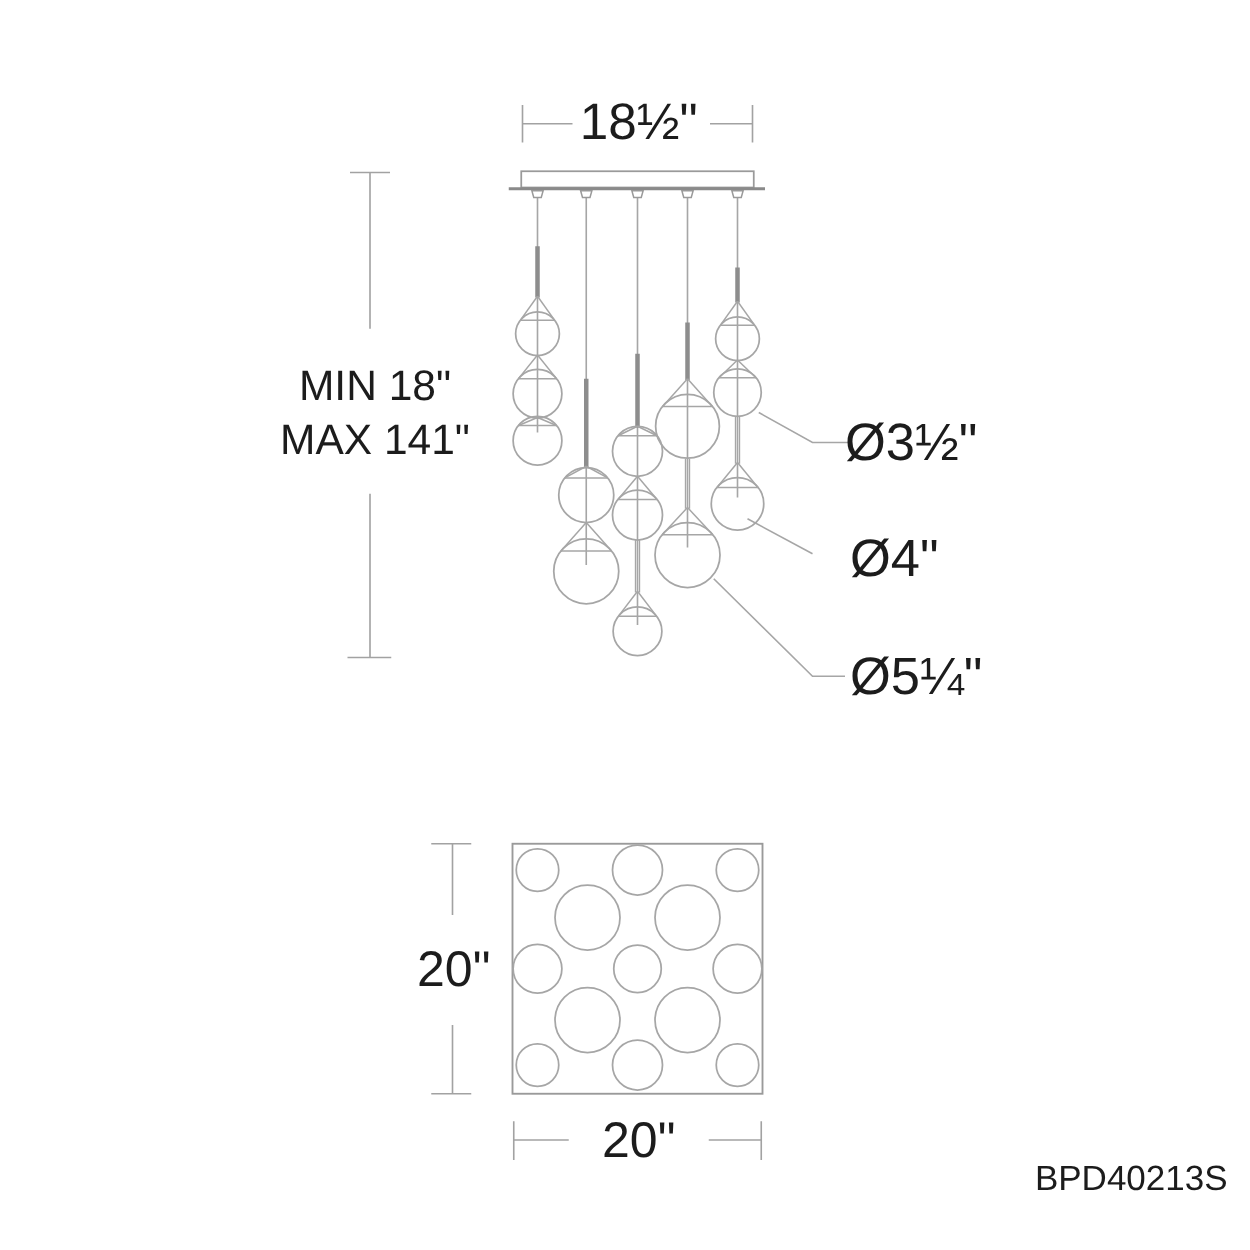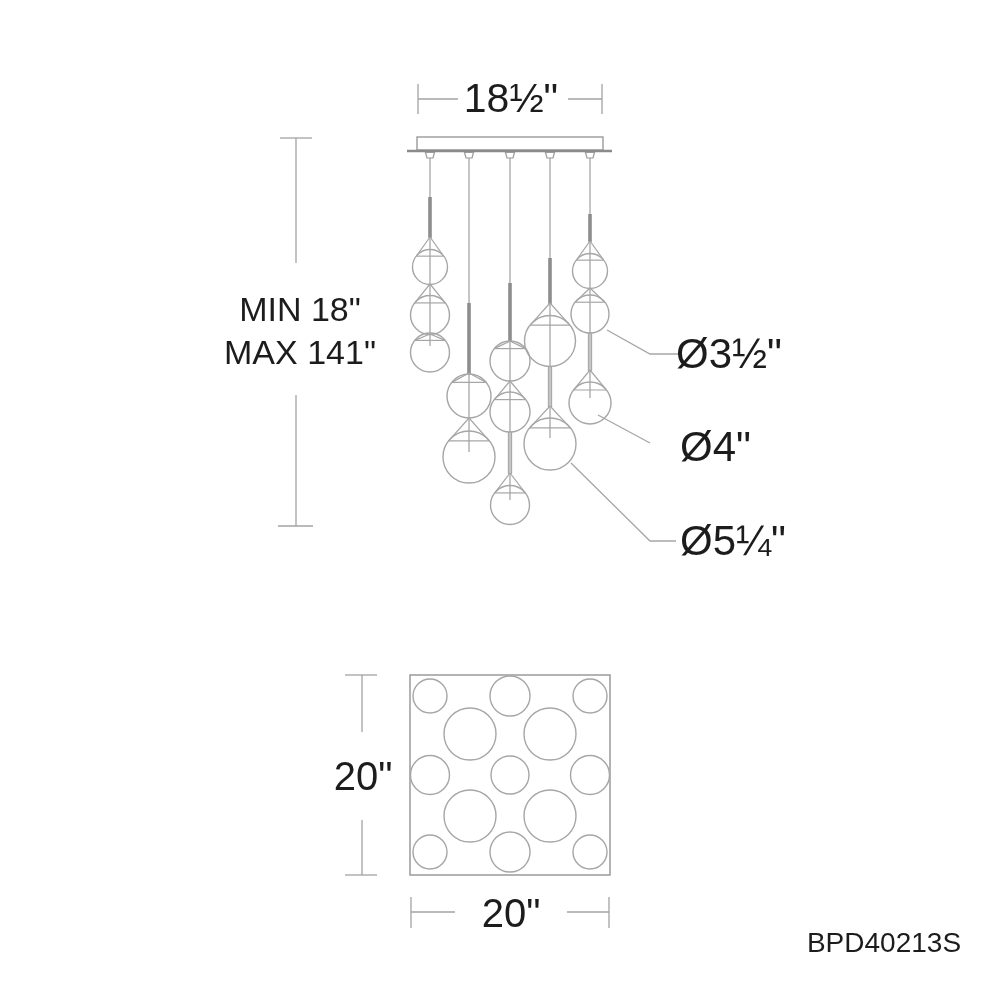--- a/index.html
+++ b/index.html
@@ -10,21 +10,21 @@
   #spec-svg{position:absolute;left:0;top:0;width:1000px;height:1000px;}
   .txt{position:absolute;white-space:nowrap;color:#1c1c1c;}
   .t-canopy-width{left:511px;top:98px;transform:translate(-50%,-50%);font-size:41px;}
   .t-hang{left:300px;top:331px;transform:translate(-50%,-50%);font-size:34px;line-height:43px;text-align:center;}
   .t-hang span{display:block;}
   .t-dia-small{left:676px;top:354px;transform:translate(0,-50%);font-size:42px;}
   .t-dia-medium{left:680px;top:447px;transform:translate(0,-50%);font-size:42px;}
   .t-dia-large{left:680px;top:541px;transform:translate(0,-50%);font-size:42px;}
   .t-plan-height{left:363px;top:776px;transform:translate(-50%,-50%);font-size:40px;}
   .t-plan-width{left:511px;top:913px;transform:translate(-50%,-50%);font-size:40px;}
-  .t-part{left:884px;top:943px;transform:translate(-50%,-50%);font-size:28px;}
+  .t-part{left:905px;top:943px;transform:translate(-50%,-50%);font-size:28px;}
 </style>
 </head>
 <body>
 
 <div class="sheet">
   <svg id="spec-svg" viewBox="0 0 1000 1000">
       <line x1="430" y1="150" x2="430" y2="346" stroke="#a6a6a6" stroke-width="1.3"></line>
       <line x1="469" y1="150" x2="469" y2="452" stroke="#a6a6a6" stroke-width="1.3"></line>
       <line x1="510" y1="150" x2="510" y2="500" stroke="#a6a6a6" stroke-width="1.3"></line>
       <line x1="550" y1="150" x2="550" y2="438" stroke="#a6a6a6" stroke-width="1.3"></line>

